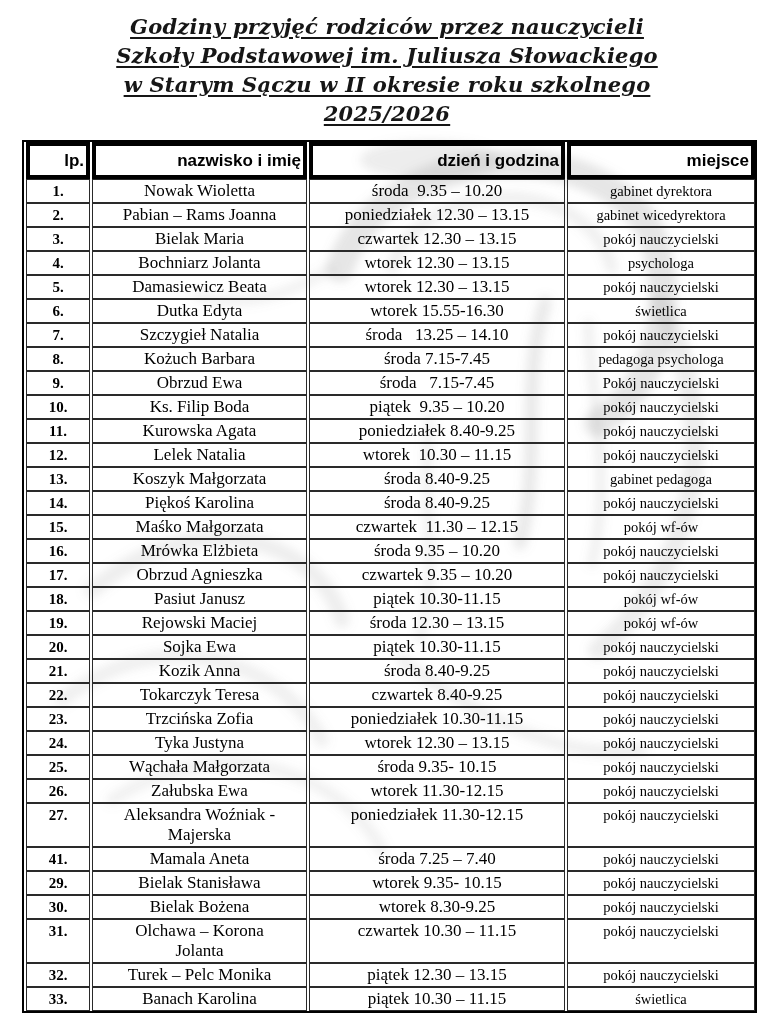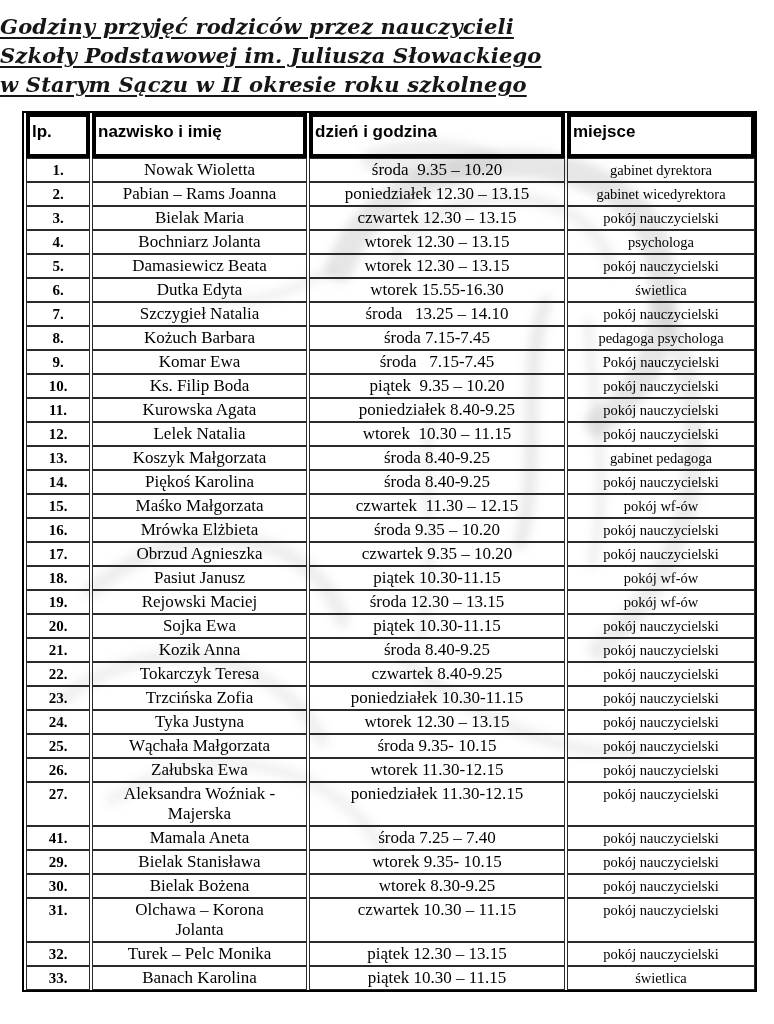--- a/index.html
+++ b/index.html
@@ -18,20 +18,21 @@
     position: absolute;
     left: 0; top: 118px;
     width: 774px; height: 906px;
     z-index: 0;
     pointer-events: none;
   }
   .doc-title {
     position: relative;
     z-index: 1;
     padding-top: 12px;
+    text-align: center;
   }
   .title-line {
     font-family: "DejaVu Serif", serif;
     font-style: italic;
     font-weight: bold;
     font-size: 21px;
     line-height: 29px;
     color: #161616;
     text-decoration: underline;
     text-decoration-thickness: 2px;
@@ -52,22 +53,22 @@
     table-layout: fixed;
     width: 100%;
   }
   th, td { box-sizing: border-box; background: transparent; }
   thead th {
     border: 4px solid #000;
     font-family: "Liberation Sans", sans-serif;
     font-weight: bold;
     font-size: 17px;
     line-height: 20px;
-    padding: 5px 2px 12px 2px;
-    text-align: left;
+    padding: 5px 2px 4px 2px;
+    text-align: right;
   }
   tbody td {
     border: 1px solid #2a2a2a;
     vertical-align: top;
     text-align: center;
     line-height: 20px;
     padding: 1px 3px;
     white-space: pre-wrap;
   }
   td.c-lp {
@@ -101,20 +102,21 @@
       <path d="M 112 682 C 220 612, 340 652, 382 732" stroke-width="12" opacity="0.12"></path>
       <path d="M 402 542 C 482 602, 562 642, 642 632" stroke-width="12" opacity="0.14"></path>
       <path d="M 430 300 C 420 380, 440 450, 420 520" stroke-width="10" opacity="0.12"></path>
     </g>
   </svg>
 
   <header class="doc-title">
     <div class="title-line">Godziny przyjęć rodziców przez nauczycieli</div>
     <div class="title-line">Szkoły Podstawowej im. Juliusza Słowackiego</div>
     <div class="title-line">w Starym Sączu w II okresie roku szkolnego</div>
+    <div class="title-line">2025/2026</div>
   </header>
 
   <div class="table-frame">
     <table class="schedule">
       <colgroup>
         <col style="width:64px">
         <col style="width:215px">
         <col style="width:256px">
         <col style="width:188px">
       </colgroup>
@@ -178,21 +180,21 @@
 
   <tr>
     <td class="c-lp">8.</td>
     <td class="c-name">Kożuch Barbara</td>
     <td class="c-time">środa 7.15-7.45</td>
     <td class="c-place">pedagoga psychologa</td>
   </tr>
 
   <tr>
     <td class="c-lp">9.</td>
-    <td class="c-name">Komar Ewa</td>
+    <td class="c-name">Obrzud Ewa</td>
     <td class="c-time">środa   7.15-7.45</td>
     <td class="c-place">Pokój nauczycielski</td>
   </tr>
 
   <tr>
     <td class="c-lp">10.</td>
     <td class="c-name">Ks. Filip Boda</td>
     <td class="c-time">piątek  9.35 – 10.20</td>
     <td class="c-place">pokój nauczycielski</td>
   </tr>

